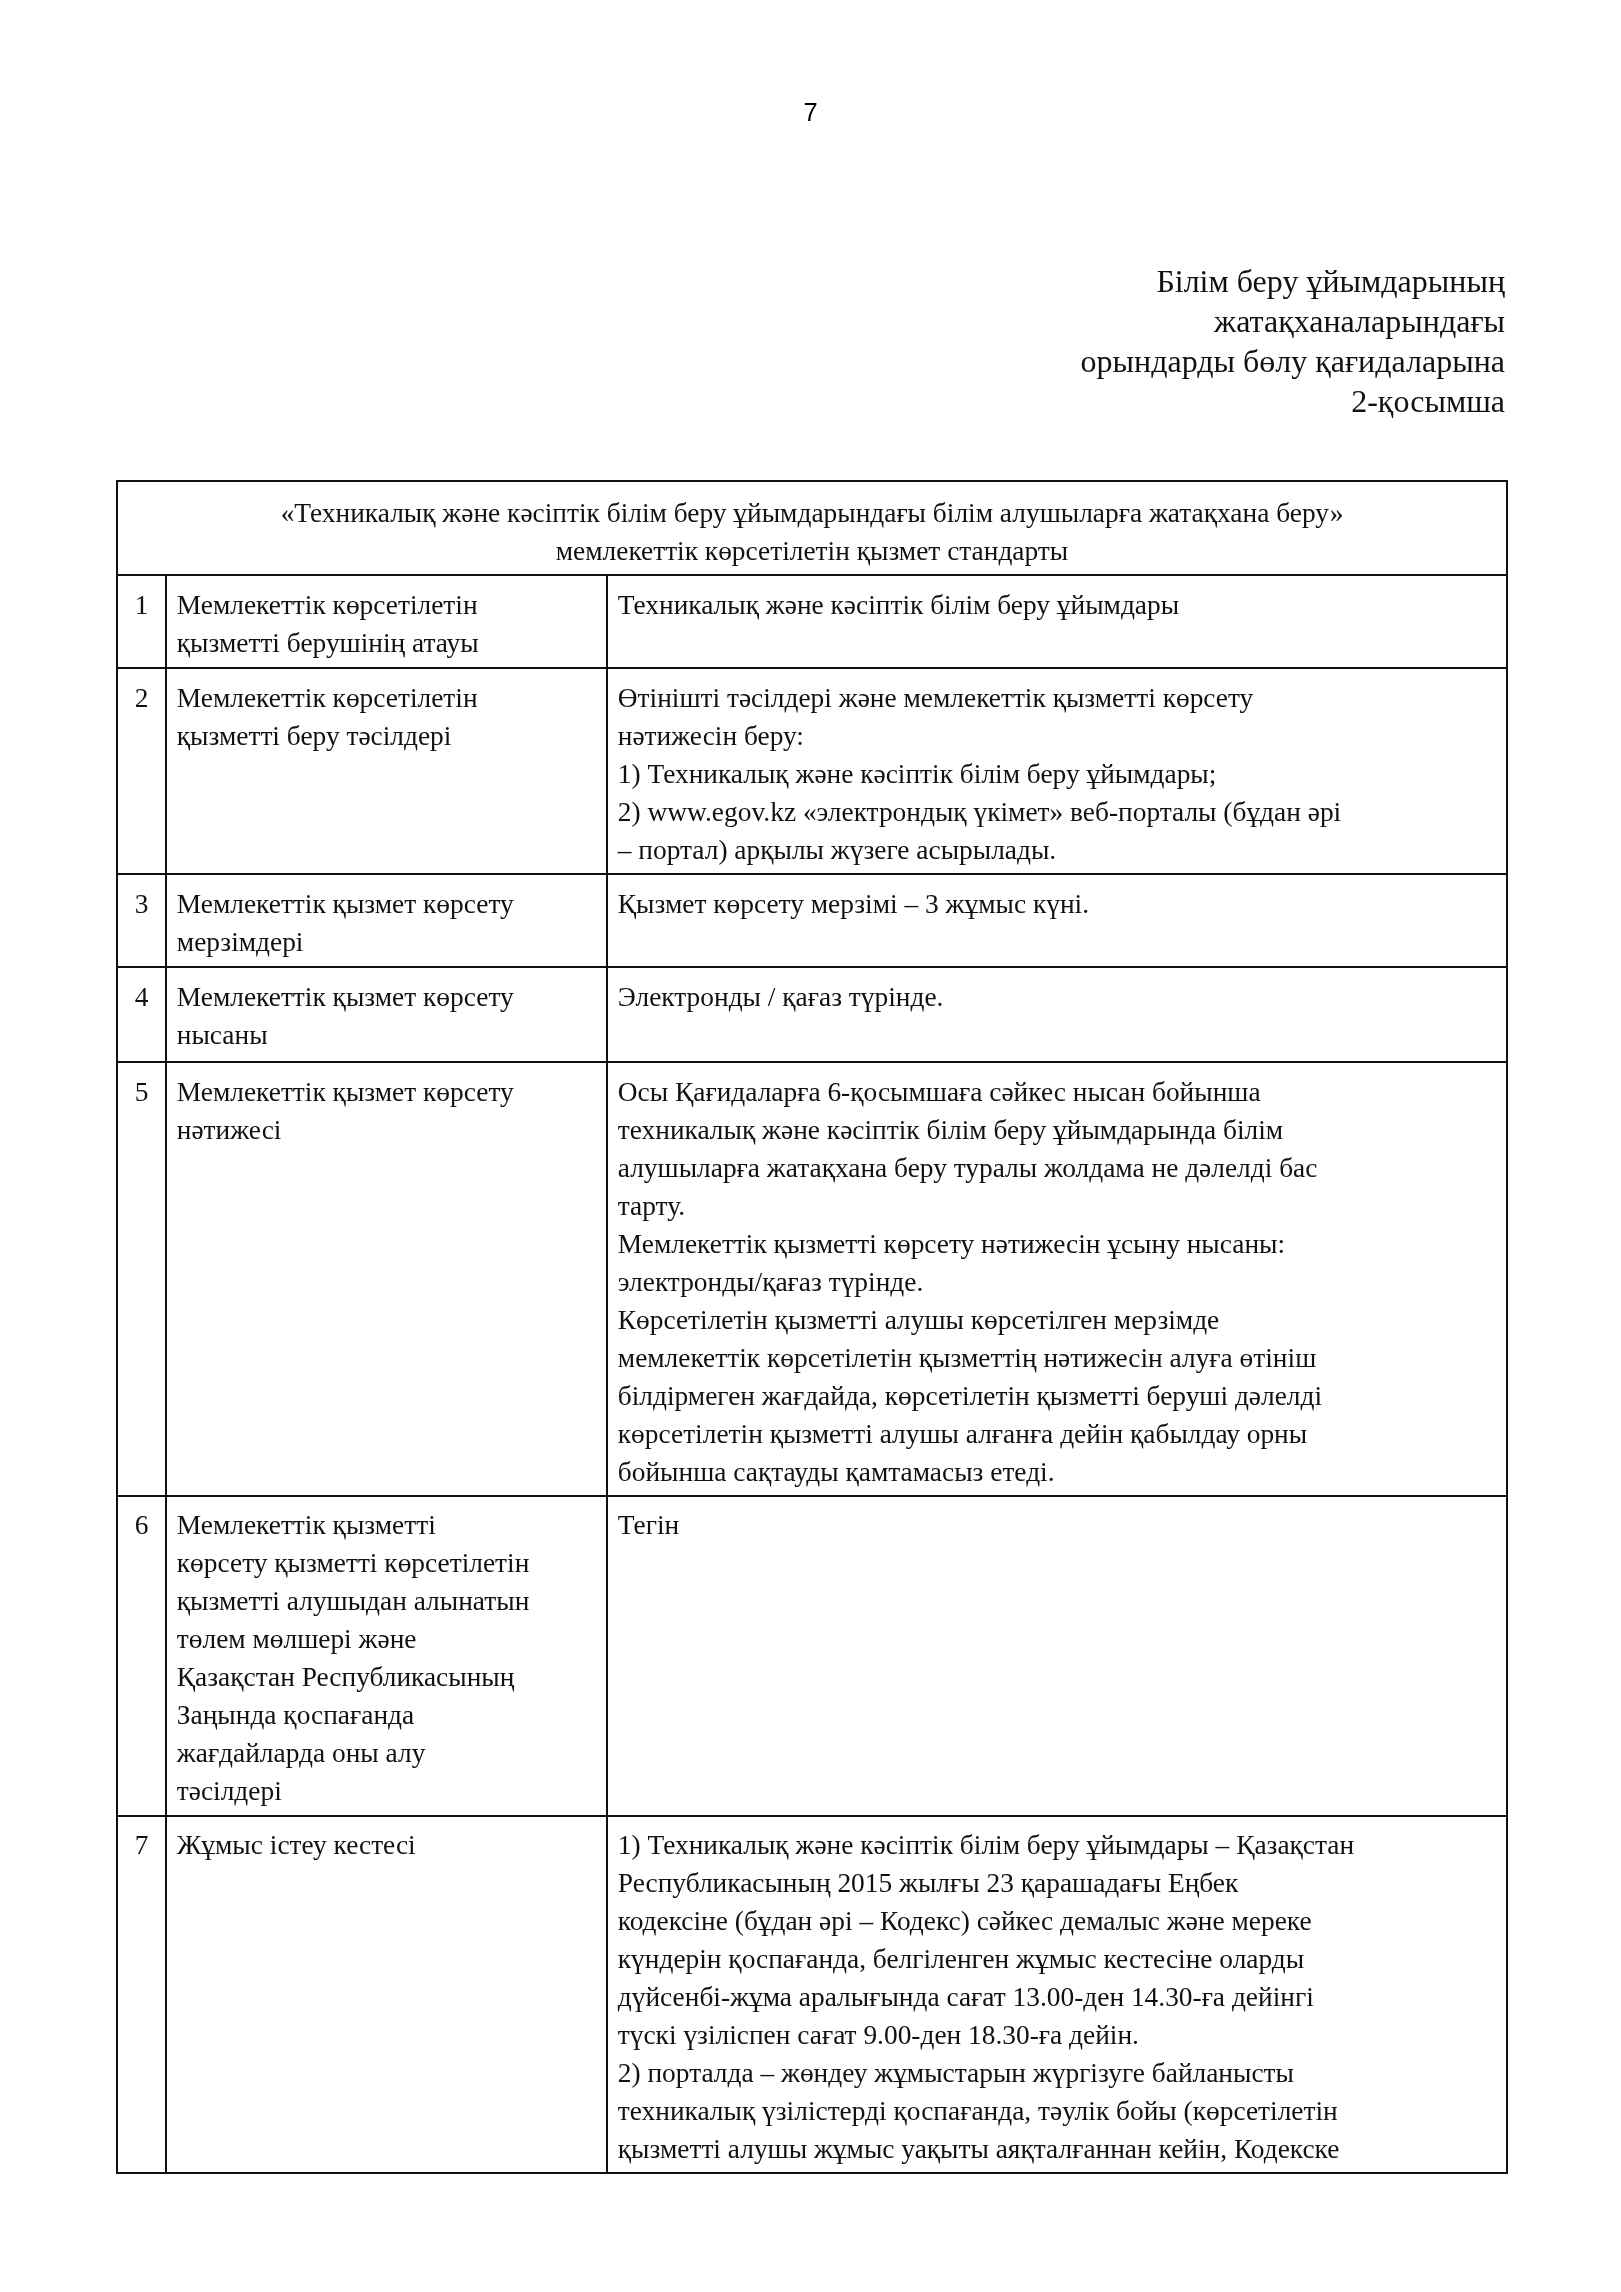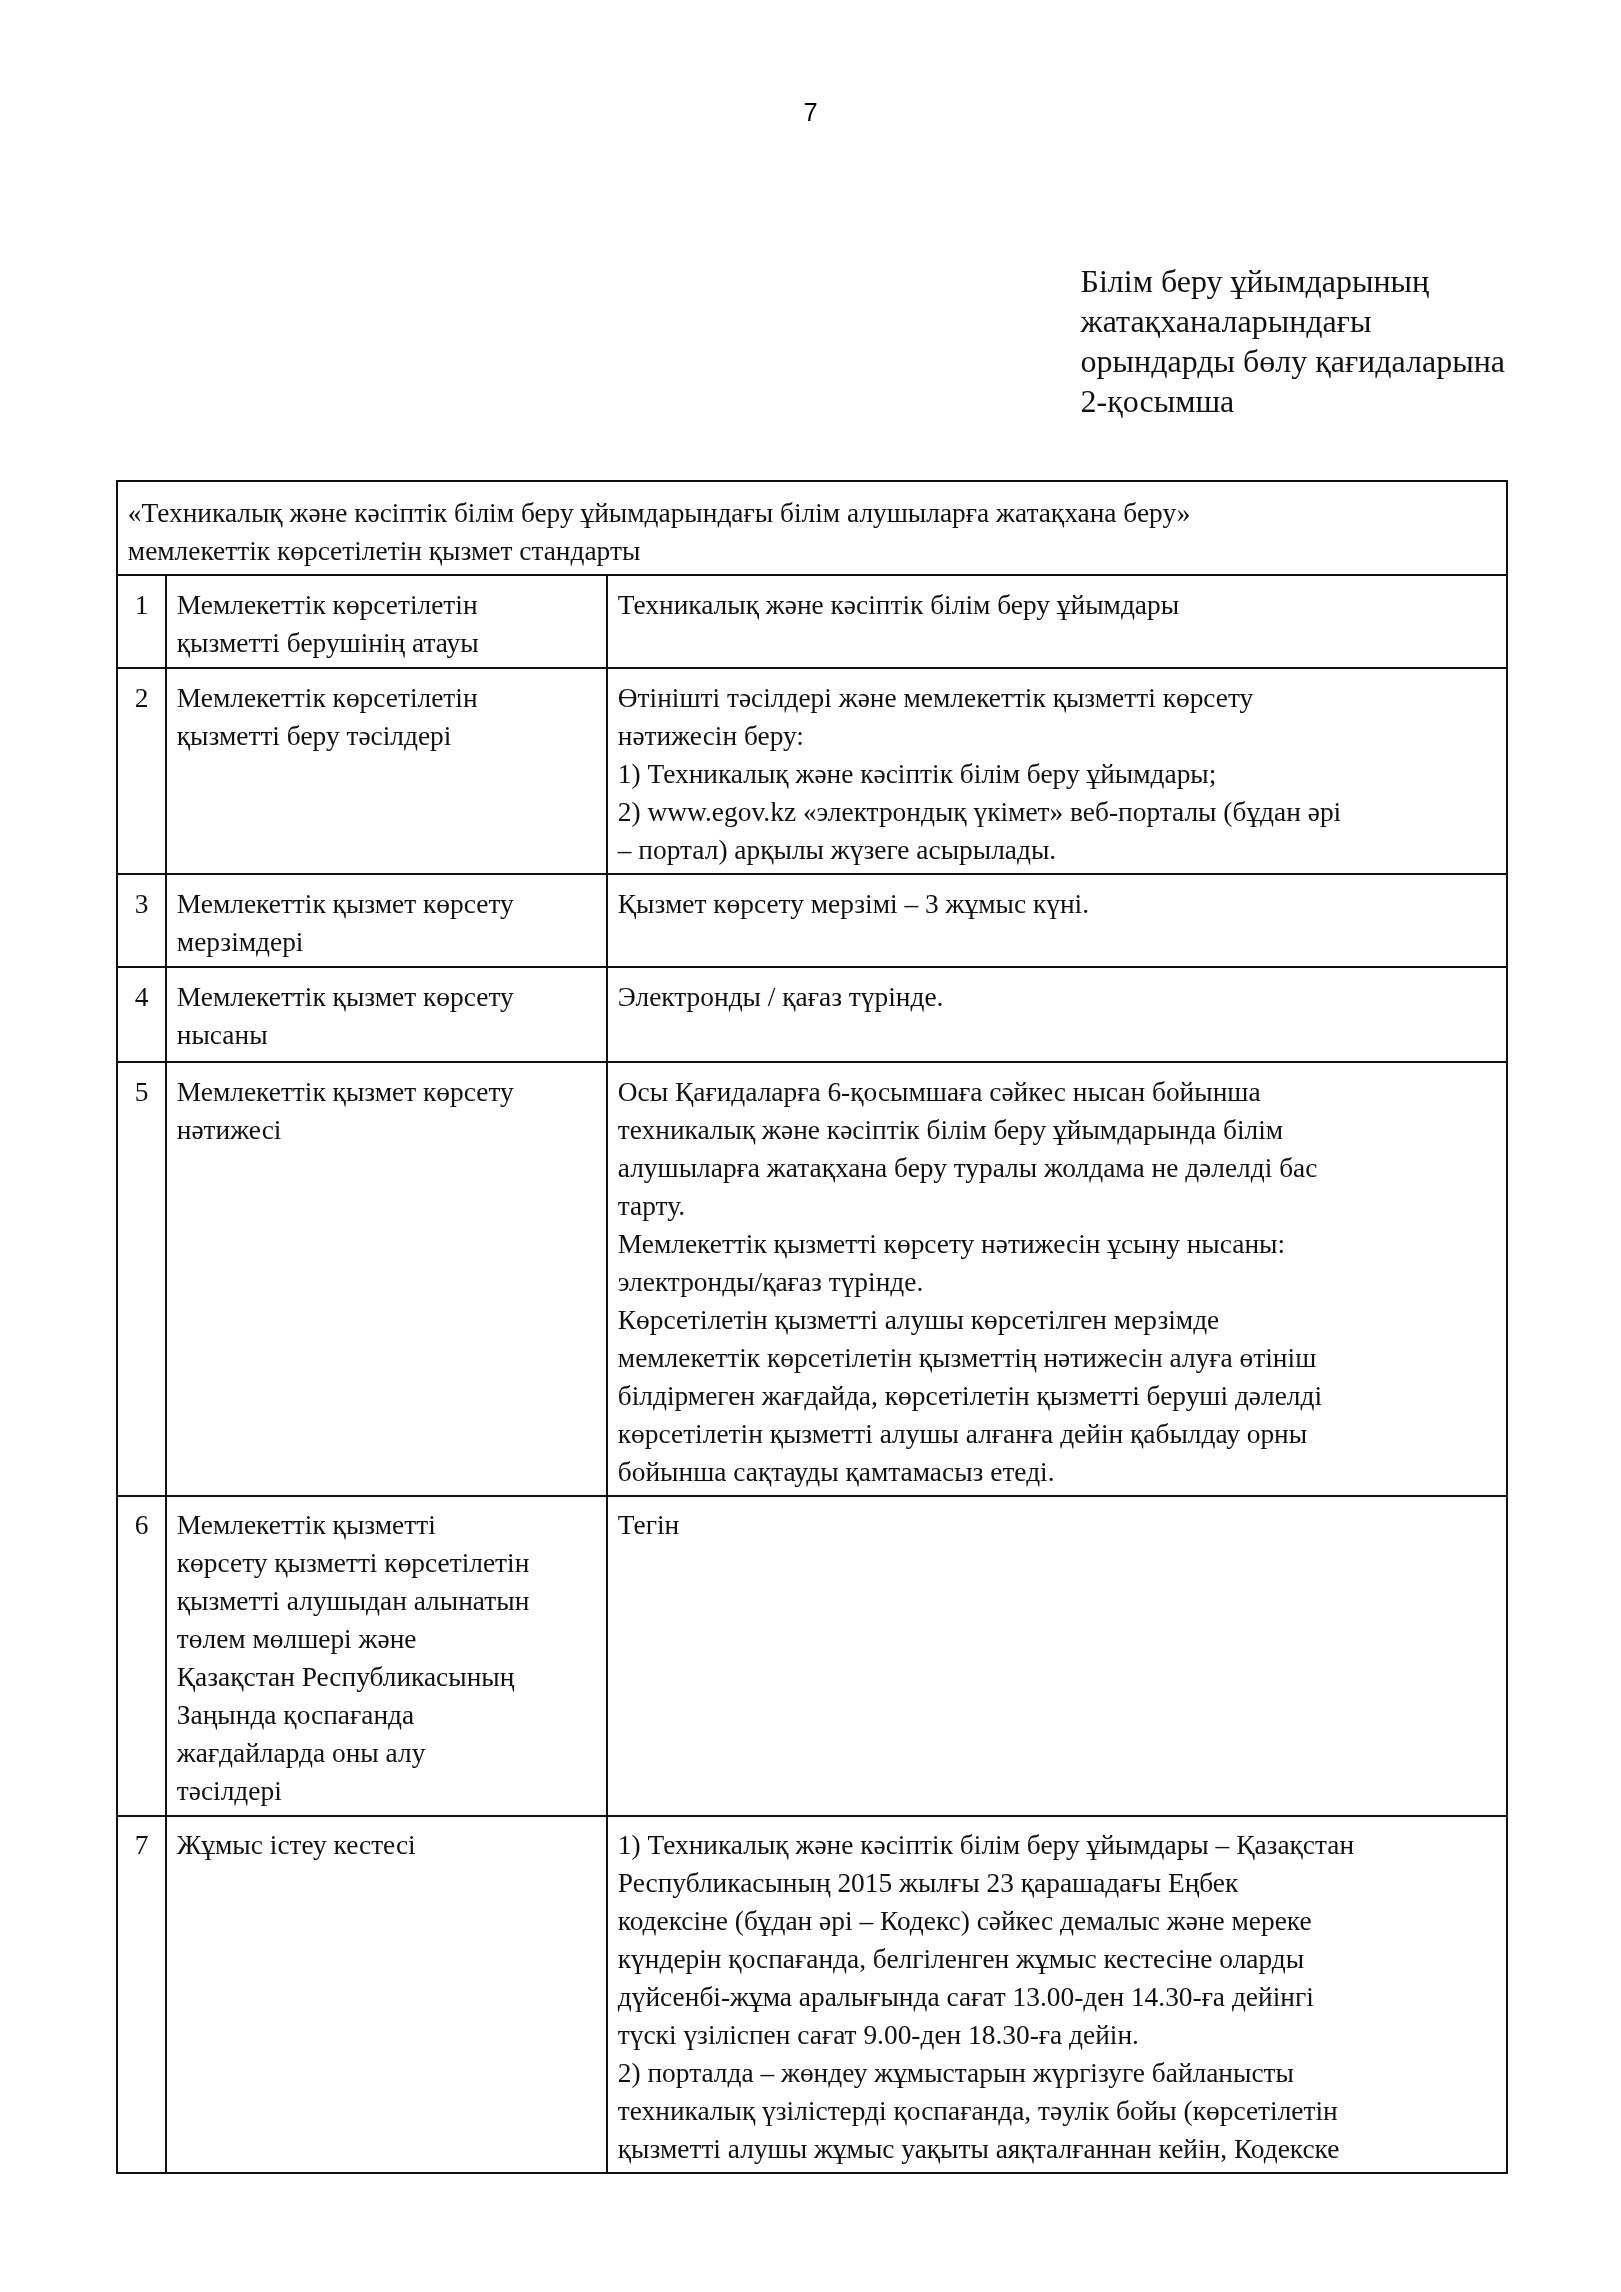--- a/index.html
+++ b/index.html
@@ -5,34 +5,34 @@
     html, body { margin: 0; padding: 0; background: #ffffff; }
     body {
       width: 1621px; height: 2293px; position: relative; overflow: hidden;
       font-family: "Liberation Serif", serif; color: #111111;
     }
     .page-number {
       position: absolute; top: 98px; left: 0; width: 1621px; text-align: center;
       font-family: "Liberation Sans", sans-serif; font-size: 25.5px; color: #000;
     }
     .appendix-note {
-      position: absolute; top: 261px; right: 116px; 
+      position: absolute; top: 261px; right: 116px; text-align: right;
       font-size: 32px; line-height: 40px;
     }
     .appendix-note div { white-space: nowrap; }
     table.standard {
       position: absolute; left: 116px; top: 480px; width: 1390px;
       border-collapse: collapse; table-layout: fixed;
       font-size: 27.4px; line-height: 38px;
     }
     table.standard td {
       border: 2.9px solid #111; vertical-align: top; padding: 9.8px 9.8px 3.9px 9.8px;
       box-sizing: border-box;
     }
-    .title-cell { text-align: left; padding-top: 11.8px !important; }
+    .title-cell { text-align: center; padding-top: 11.8px !important; }
     .num-cell { text-align: center; padding-left: 2px !important; padding-right: 2px !important; }
     col.c1 { width: 49px; }
     col.c2 { width: 441px; }
     col.c3 { width: 900px; }
     .line { display: block; white-space: nowrap; }
     .row-header { height: 94px; }
     .r1 { height: 93px; }
     .r2 { height: 206px; }
     .r3 { height: 93px; }
     .r4 { height: 95px; }

